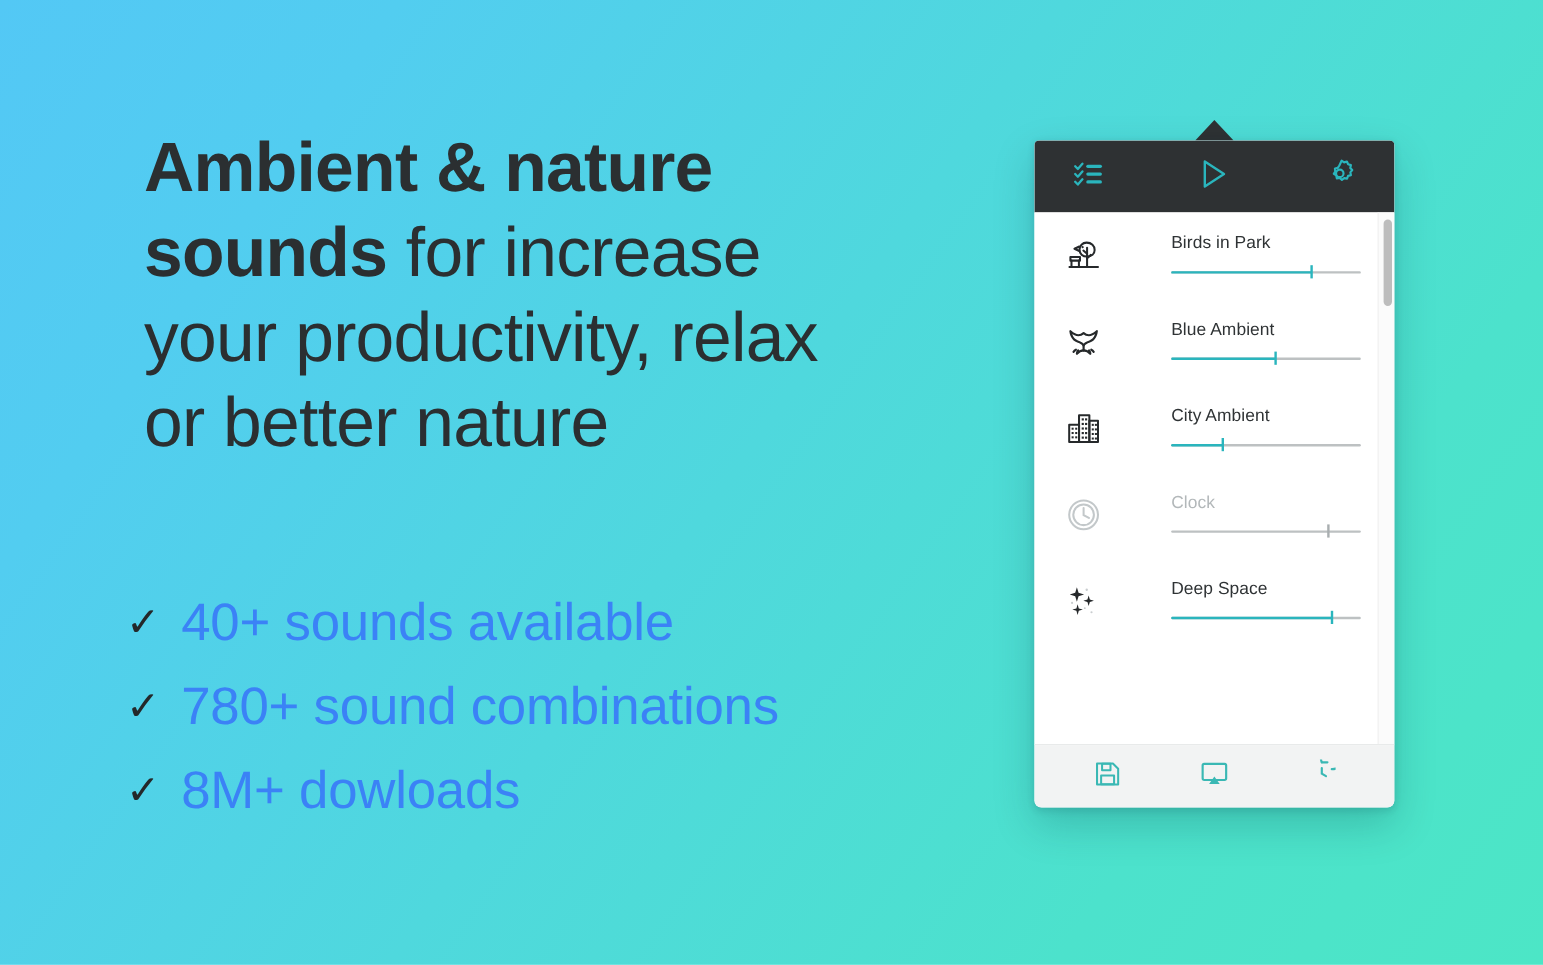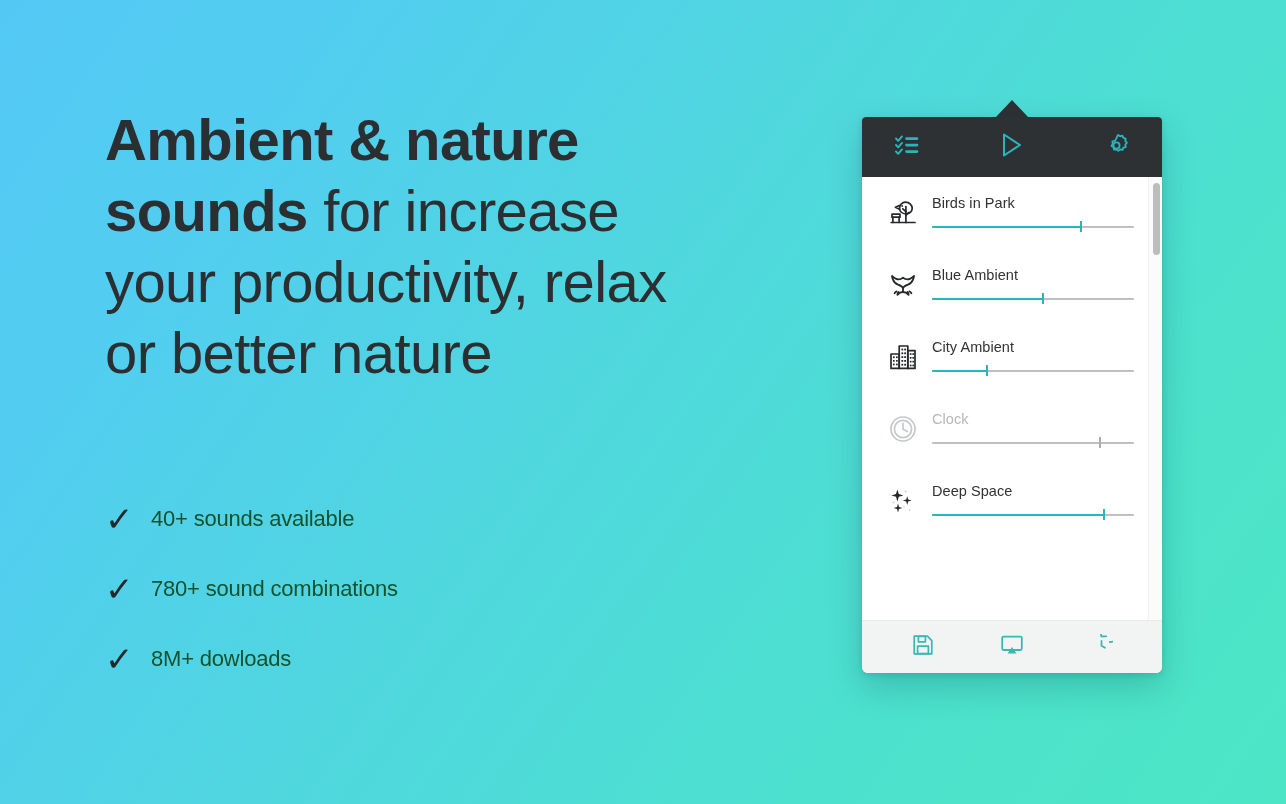--- a/index.html
+++ b/index.html
@@ -5,21 +5,21 @@
   * { margin:0; padding:0; box-sizing:border-box; }
   html, body { width:1286px; height:804px; }
   body {
     font-family:"Liberation Sans", sans-serif;
     background:linear-gradient(125deg, #53c8f5 0%, #52cdf0 18%, #4fd8dd 48%, #4ce2cc 78%, #4ce6c6 100%);
     overflow:hidden;
     position:relative;
   }
 
   
-  .copy { position:absolute; left:105px; top:104px; width:700px; }
+  .copy { position:absolute; left:120px; top:104px; width:700px; }
   .headline {
     font-size:58px;
     line-height:71px;
     color:#2b2f31;
     font-weight:400;
     letter-spacing:-0.6px;
   }
   .headline .b { font-weight:700; }
   .headline .u {
     text-decoration-thickness:3px;
@@ -33,22 +33,22 @@
     height:70px;
   }
   .feature-check {
     width:46px;
     font-size:34px;
     color:#24282a;
     line-height:1;
     font-weight:400;
   }
   .feature-text {
-    font-size:22px;
-    color:#14532d;
+    font-size:44px;
+    color:#3b82f6;
     letter-spacing:-0.2px;
   }
 
   
   .panel-wrap { position:absolute; left:862px; top:100px; width:300px; }
   .caret {
     width:0; height:0;
     margin:0 auto;
     border-left:16px solid transparent;
     border-right:16px solid transparent;
@@ -81,20 +81,21 @@
     background:#fff;
     position:relative;
     overflow:hidden;
     border-bottom:1px solid #e8eaea;
   }
   .sound-item {
     height:72px;
     display:flex;
     align-items:center;
     padding:0 22px 0 18px;
+    gap:44px;
   }
   .sound-icon {
     width:46px;
     flex:0 0 46px;
     display:flex;
     align-items:center;
     justify-content:center;
   }
   .sound-body { flex:1; padding-left:6px; padding-right:6px; }
   .sound-label {

